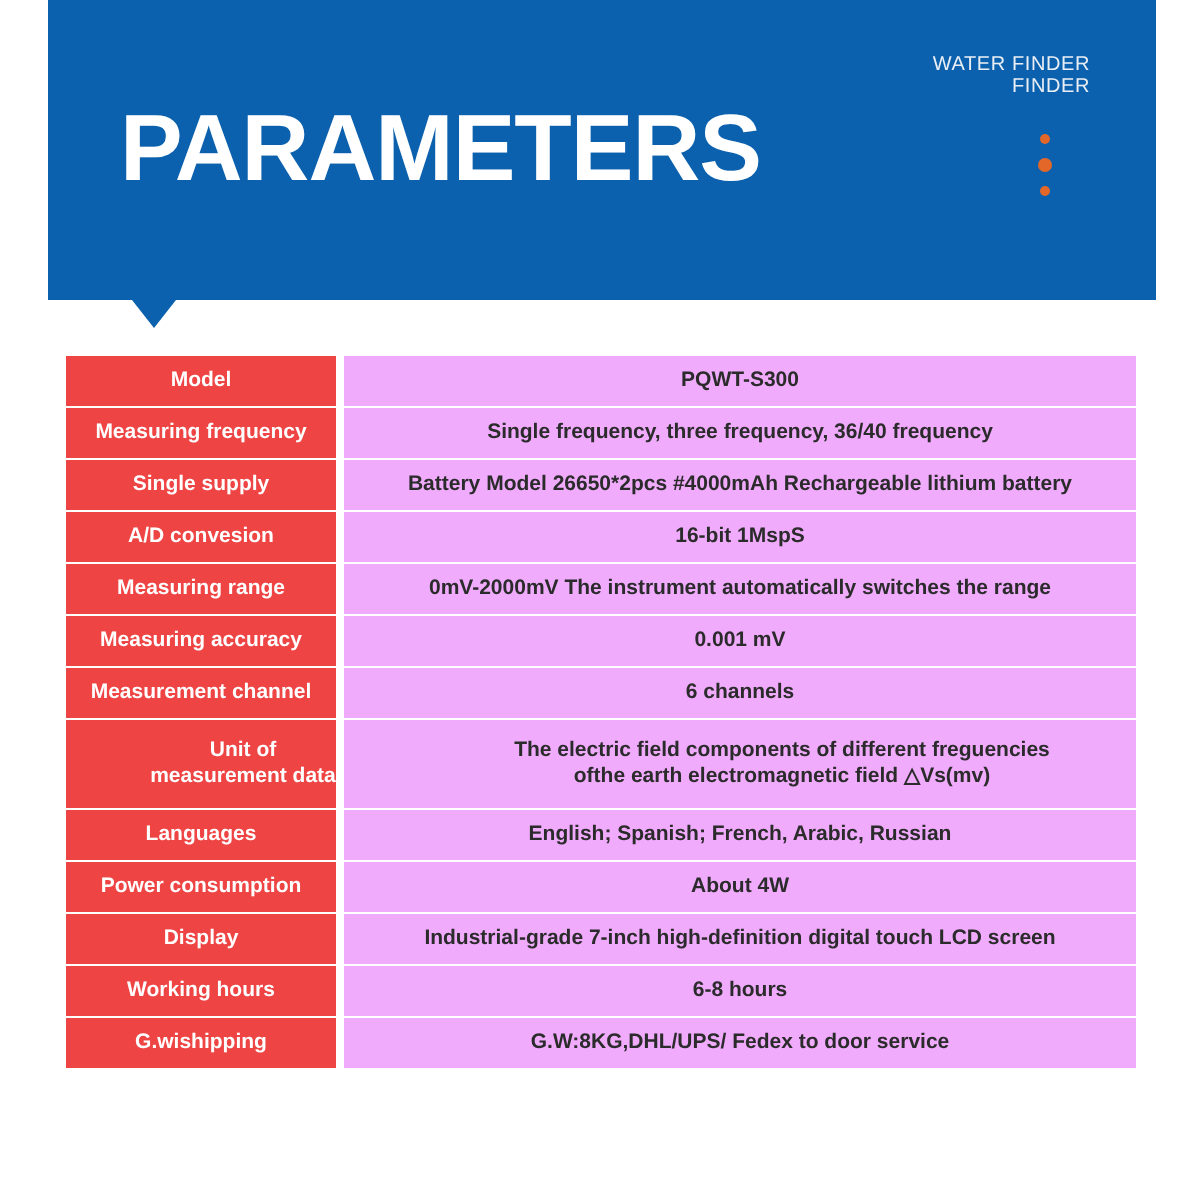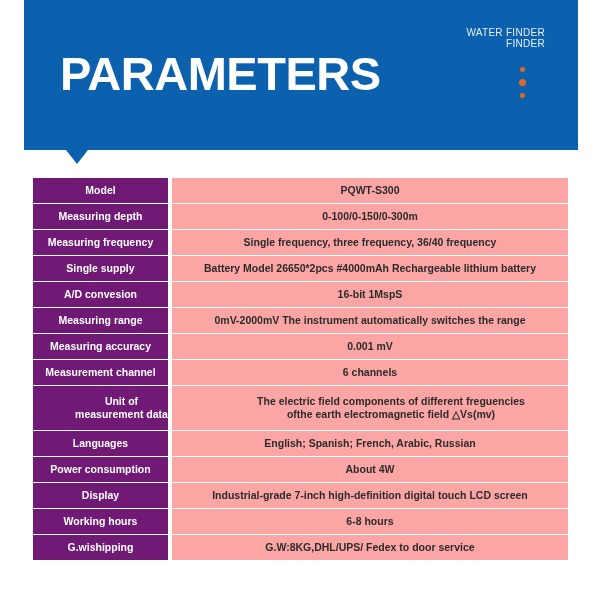--- a/index.html
+++ b/index.html
@@ -91,31 +91,31 @@
     border-collapse: separate;
     border-spacing: 0 1px;
     table-layout: fixed;
   }
   .spec-table td {
     padding: 0;
     vertical-align: middle;
   }
   .cell-label {
     width: 135px;
-    background: #701a75;
+    background: #ef4444;
     color: #ffffff;
     font-size: 10.5px;
     font-weight: bold;
     text-align: center;
     height: 25px;
     line-height: 13px;
     padding: 0 2px;
   }
   .cell-value {
-    background: #fca5a5;
+    background: #f0abfc;
     color: #2b2b2b;
     font-size: 10.5px;
     font-weight: bold;
     text-align: center;
     height: 25px;
     line-height: 13px;
     padding: 0 4px;
     border-left: 4px solid #ffffff;
   }
   .row-tall .cell-label,
@@ -146,24 +146,20 @@
   <div class="header-arrow"></div>
 
   <table class="spec-table">
     <tbody>
 
       <tr>
         <td class="cell-label">Model</td>
         <td class="cell-value">PQWT-S300</td>
       </tr>
 
-      <tr>
-        <td class="cell-label">Measuring depth</td>
-        <td class="cell-value">0-100/0-150/0-300m</td>
-      </tr>
 
       <tr>
         <td class="cell-label">Measuring frequency</td>
         <td class="cell-value">Single frequency, three frequency, 36/40 frequency</td>
       </tr>
 
       <tr>
         <td class="cell-label">Single supply</td>
         <td class="cell-value">Battery Model 26650*2pcs #4000mAh Rechargeable lithium battery</td>
       </tr>

